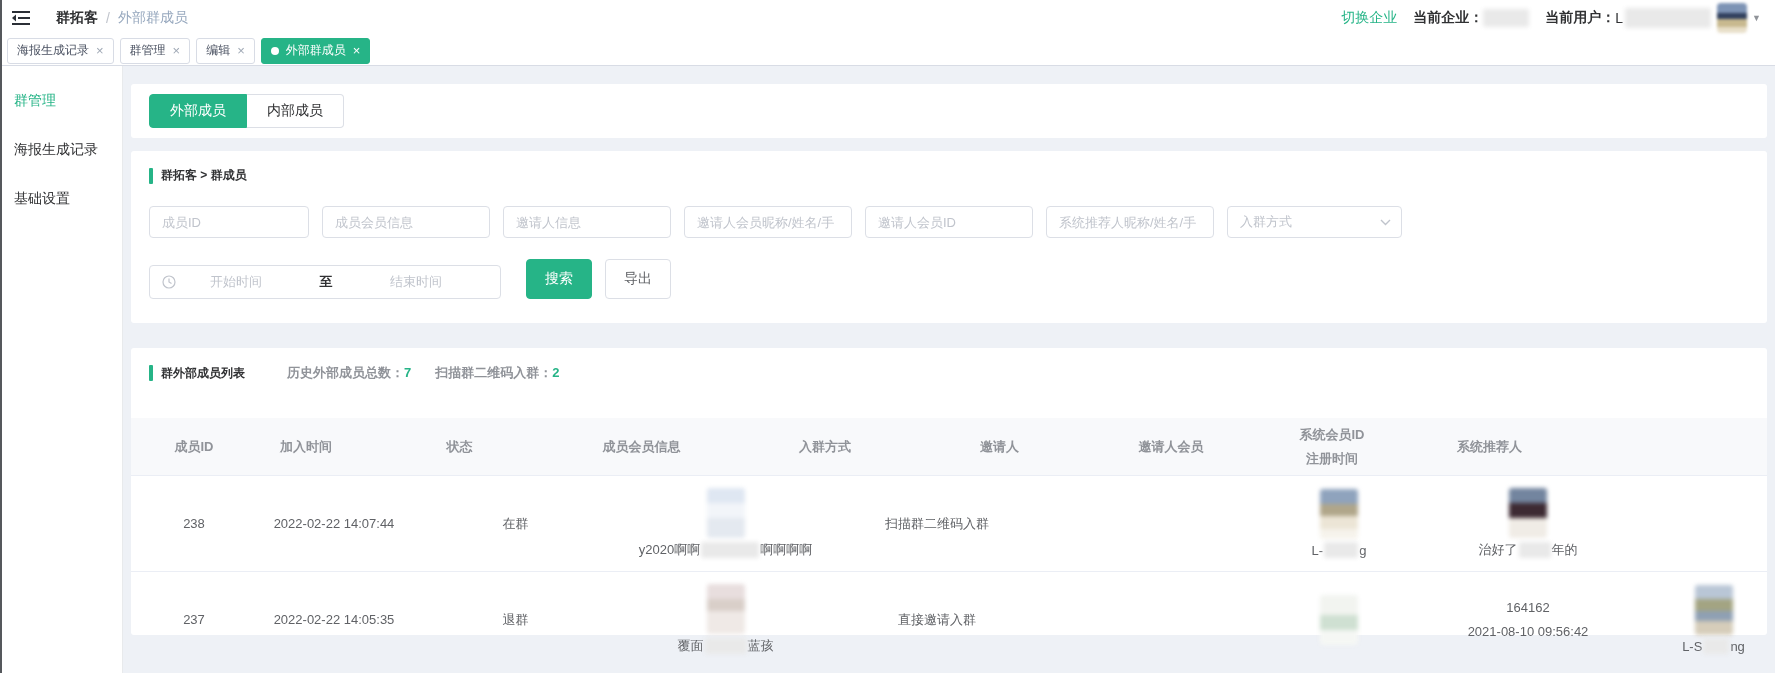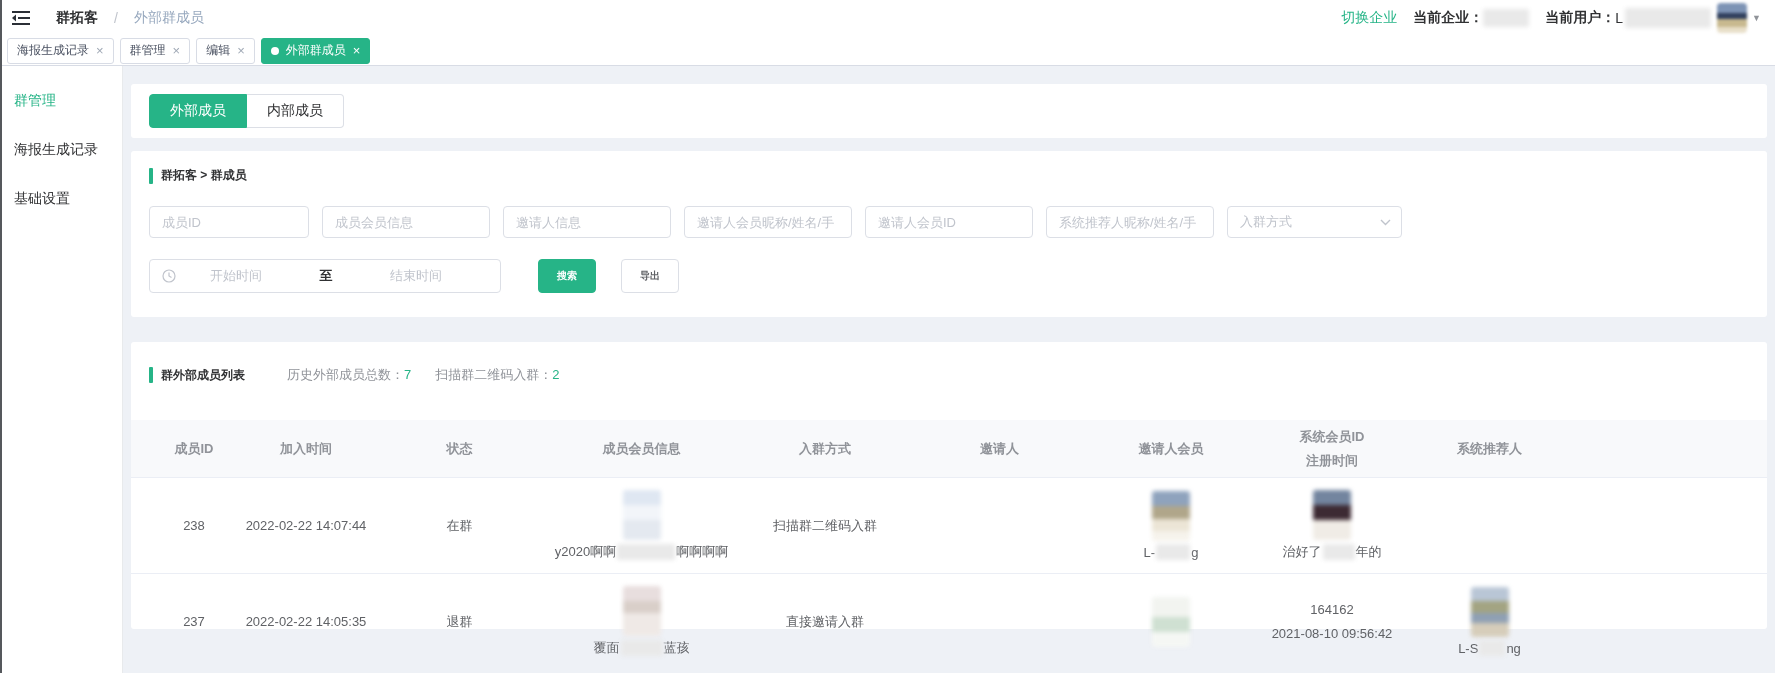--- a/index.html
+++ b/index.html
@@ -4,21 +4,21 @@
 <style>
   * { margin:0; padding:0; box-sizing:border-box; }
   html,body { width:1775px; height:673px; overflow:hidden; background:#fff;
     font-family:"Liberation Sans","DejaVu Sans",sans-serif; font-size:14px; color:#303133; }
   .edge-strip { position:absolute; left:0; top:0; width:2px; height:673px; background:#55585c; z-index:50; }
   .app { position:absolute; left:2px; top:0; right:0; bottom:0; }
 
   
   .top-header { height:36px; display:flex; align-items:center; padding:0 14px 0 10px; background:#fff; }
   .burger { width:22px; height:18px; cursor:pointer; display:flex; align-items:center; }
-  .breadcrumb { margin-left:22px; display:flex; align-items:center; gap:16px; }
+  .breadcrumb { margin-left:22px; display:flex; align-items:center; gap:8px; }
   .crumb-root { font-weight:700; color:#303133; cursor:pointer; }
   .crumb-sep { color:#c0c4cc; }
   .crumb-cur { color:#97a8be; }
   .header-right { margin-left:auto; display:flex; align-items:center; gap:16px; }
   .link-green { color:#26b487; cursor:pointer; }
   .hdr-label { font-weight:700; color:#303133; }
   .hdr-group { display:flex; align-items:center; }
   .redact { display:inline-block; background:#e9e9e9; border-radius:2px; filter:blur(2px); vertical-align:middle; }
   .r-company { width:46px; height:18px; }
   .r-user { width:86px; height:20px; margin-left:2px; }
@@ -54,39 +54,39 @@
   
   .card-filter { margin-top:13px; padding:16px 18px 24px 18px; }
   .sec-title { display:flex; align-items:center; gap:8px; font-weight:700; font-size:12px; color:#303133; }
   .green-bar { width:4px; height:16px; background:#26b487; border-radius:1px; }
   .filter-row { display:flex; gap:13px; margin-top:22px; }
   .f-input { width:160px; height:32px; border:1px solid #dcdfe6; border-radius:4px; padding:0 12px; font-size:13px; color:#606266; outline:none; font-family:inherit; }
   .f-input::placeholder { color:#c0c4cc; }
   .f-wide { width:168px; }
   .f-select { width:175px; height:32px; border:1px solid #dcdfe6; border-radius:4px; padding:0 10px 0 12px; display:flex; align-items:center; cursor:pointer; background:#fff; }
   .f-select .ph { color:#c0c4cc; font-size:13px; flex:1; }
-  .action-row { display:flex; align-items:flex-end; gap:25px; margin-top:21px; }
+  .action-row { display:flex; align-items:flex-end; gap:13px; margin-top:21px; }
   .date-range { width:352px; height:34px; border:1px solid #dcdfe6; border-radius:4px; display:flex; align-items:center; padding:0 12px; cursor:text; background:#fff; }
   .date-range .ph { color:#c0c4cc; font-size:13px; width:120px; text-align:center; }
   .date-range .to { color:#303133; font-size:13px; width:60px; text-align:center; font-weight:600; }
-  .btn { height:34px; padding:0 18px; border-radius:4px; font-size:10px; display:flex; align-items:center; cursor:pointer; border:1px solid #dcdfe6; background:#fff; color:#606266; font-family:inherit;font-weight:bold; }
+  .btn { height:40px; padding:0 18px; border-radius:4px; font-size:14px; display:flex; align-items:center; cursor:pointer; border:1px solid #dcdfe6; background:#fff; color:#606266; font-family:inherit; }
   .btn-primary { background:#26b487; border-color:#26b487; color:#fff; margin-left:12px; }
 
   
-  .card-list { margin-top:25px; padding:24px 18px 0 18px; height:287px; }
+  .card-list { margin-top:25px; padding:16px 18px 0 18px; height:287px; }
   .list-head { display:flex; align-items:center; }
-  .stats { margin-left:42px; display:flex; gap:24px; font-size:13px; color:#909399; font-weight:400; }
+  .stats { margin-left:42px; display:flex; gap:24px; font-size:13px; color:#909399; font-weight:700; }
   .stat-val { color:#26b487; }
   .table { margin-top:36px; }
   .tgrid { display:grid; grid-template-columns:90px 134px 173px 191px 176px 173px 170px 152px 163px; align-items:center; }
   .thead { background:#f8f9fb; margin:0 -18px; padding:0 0 0 18px; }
   .thead .tgrid { min-height:57px; }
   .th { font-size:13px; color:#909399; font-weight:700; text-align:center; line-height:20px; }
   .trow { border-top:1px solid #ebeef5; margin:0 -18px; padding:0 0 0 18px; }
-  .trow .tgrid { min-height:95px; }
+  .trow .tgrid { min-height:95px;gap:28px; }
   .td { font-size:13px; color:#606266; text-align:center; }
   .cell-person { display:flex; flex-direction:column; align-items:center; gap:3px; }
   .px-avatar { width:38px; height:50px; border-radius:3px; filter:blur(2px); }
   .av1 { background:linear-gradient(180deg,#dfe7f2 0 30%,#f2f5f9 30% 60%,#e4e9f0 60%); }
   .av2 { background:linear-gradient(180deg,#8fa3bd 0 30%,#b0a68a 30% 55%,#ece5d6 55% 80%,#f6f3ec 80%); }
   .av3 { background:linear-gradient(180deg,#73859f 0 30%,#3d2a33 30% 60%,#f0ece6 60%); }
   .av4 { background:linear-gradient(180deg,#e8dede 0 30%,#d9cfc9 30% 55%,#efe9e6 55%); }
   .av5 { background:linear-gradient(180deg,#f2f4f0 0 40%,#cfe0d2 40% 70%,#f5f7f4 70%); }
   .av6 { background:linear-gradient(180deg,#b9c6d6 0 28%,#a3a482 28% 52%,#8fa0b4 52% 72%,#d6cdba 72%); }
   .name-line { display:flex; align-items:center; justify-content:center; white-space:nowrap; }

